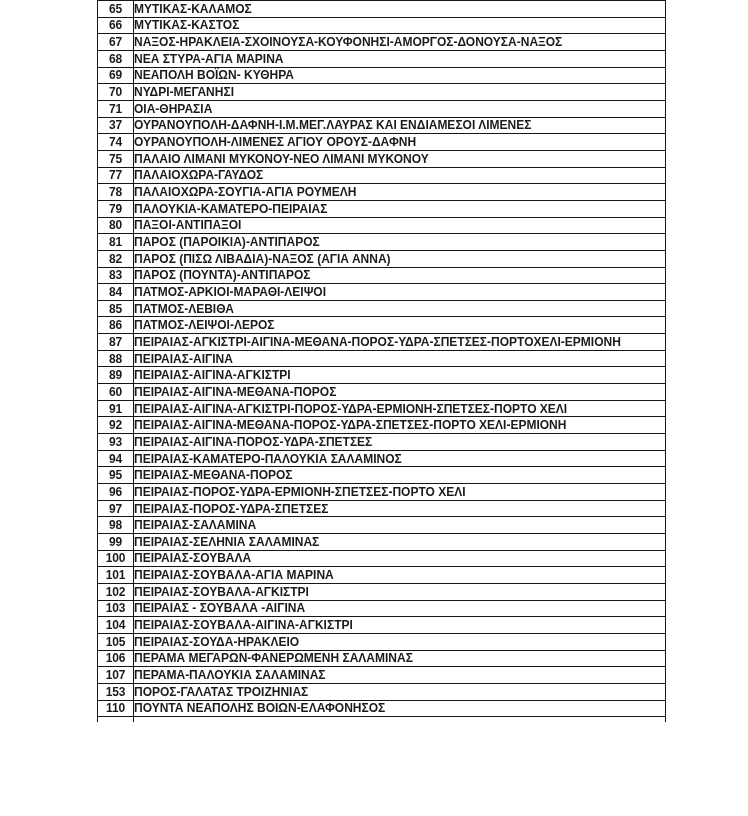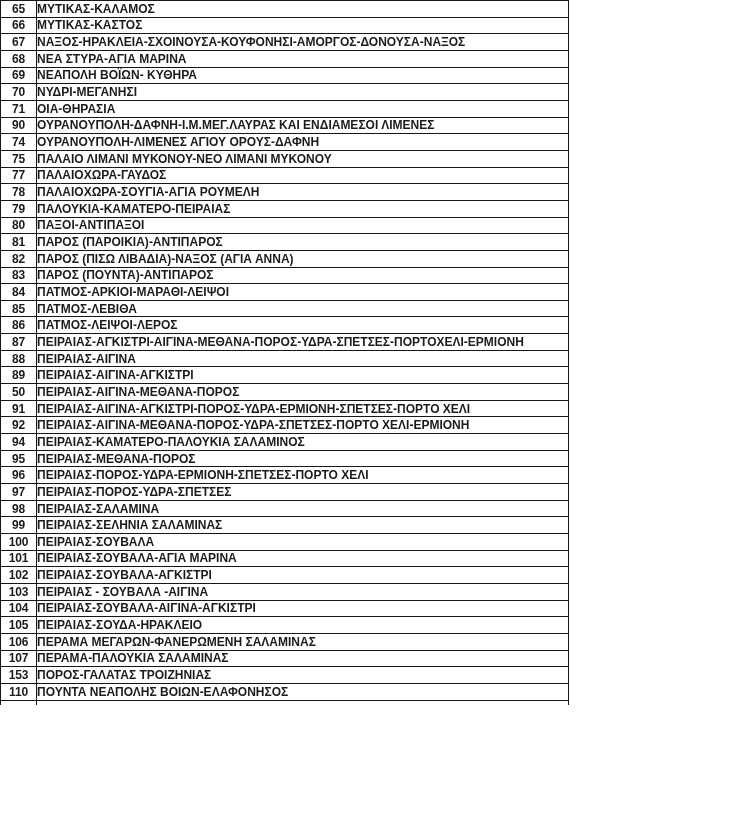--- a/index.html
+++ b/index.html
@@ -11,20 +11,21 @@
   .page {
     position: relative;
     width: 748px;
     height: 816px;
     background: #ffffff;
     overflow: hidden;
   }
   table.routes {
     border-collapse: collapse;
     table-layout: fixed;
+    margin-left: 97px;
     width: 568px;
   }
   table.routes col.c-num { width: 36px; }
   table.routes col.c-route { width: 532px; }
   table.routes td {
     border: 1px solid #161616;
     height: 16.67px;
     padding: 0;
     font-size: 12px;
     color: #1b1b1b;
@@ -87,21 +88,21 @@
     <td class="route"><span class="origin">ΝΥΔΡΙ</span><span class="rest">-ΜΕΓΑΝΗΣΙ</span></td>
   </tr>
 
   <tr>
     <td class="num">71</td>
     <td class="route"><span class="origin">ΟΙΑ</span><span class="rest">-ΘΗΡΑΣΙΑ</span></td>
   </tr>
 
 
   <tr>
-    <td class="num">90</td>
+    <td class="num">37</td>
     <td class="route"><span class="origin">ΟΥΡΑΝΟΥΠΟΛΗ</span><span class="rest">-ΔΑΦΝΗ-Ι.Μ.ΜΕΓ.ΛΑΥΡΑΣ ΚΑΙ ΕΝΔΙΑΜΕΣΟΙ ΛΙΜΕΝΕΣ</span></td>
   </tr>
 
   <tr>
     <td class="num">74</td>
     <td class="route"><span class="origin">ΟΥΡΑΝΟΥΠΟΛΗ</span><span class="rest">-ΛΙΜΕΝΕΣ ΑΓΙΟΥ ΟΡΟΥΣ-ΔΑΦΝΗ</span></td>
   </tr>
 
   <tr>
     <td class="num">75</td>
@@ -168,34 +169,38 @@
     <td class="num">88</td>
     <td class="route"><span class="origin">ΠΕΙΡΑΙΑΣ</span><span class="rest">-ΑΙΓΙΝΑ</span></td>
   </tr>
 
   <tr>
     <td class="num">89</td>
     <td class="route"><span class="origin">ΠΕΙΡΑΙΑΣ</span><span class="rest">-ΑΙΓΙΝΑ-ΑΓΚΙΣΤΡΙ</span></td>
   </tr>
 
   <tr>
-    <td class="num">50</td>
+    <td class="num">60</td>
     <td class="route"><span class="origin">ΠΕΙΡΑΙΑΣ</span><span class="rest">-ΑΙΓΙΝΑ-ΜΕΘΑΝΑ-ΠΟΡΟΣ</span></td>
   </tr>
 
   <tr>
     <td class="num">91</td>
     <td class="route"><span class="origin">ΠΕΙΡΑΙΑΣ</span><span class="rest">-ΑΙΓΙΝΑ-ΑΓΚΙΣΤΡΙ-ΠΟΡΟΣ-ΥΔΡΑ-ΕΡΜΙΟΝΗ-ΣΠΕΤΣΕΣ-ΠΟΡΤΟ ΧΕΛΙ</span></td>
   </tr>
 
   <tr>
     <td class="num">92</td>
     <td class="route"><span class="origin">ΠΕΙΡΑΙΑΣ</span><span class="rest">-ΑΙΓΙΝΑ-ΜΕΘΑΝΑ-ΠΟΡΟΣ-ΥΔΡΑ-ΣΠΕΤΣΕΣ-ΠΟΡΤΟ ΧΕΛΙ-ΕΡΜΙΟΝΗ</span></td>
   </tr>
 
+  <tr>
+    <td class="num">93</td>
+    <td class="route"><span class="origin">ΠΕΙΡΑΙΑΣ</span><span class="rest">-ΑΙΓΙΝΑ-ΠΟΡΟΣ-ΥΔΡΑ-ΣΠΕΤΣΕΣ</span></td>
+  </tr>
 
   <tr>
     <td class="num">94</td>
     <td class="route"><span class="origin">ΠΕΙΡΑΙΑΣ</span><span class="rest">-ΚΑΜΑΤΕΡΟ-ΠΑΛΟΥΚΙΑ ΣΑΛΑΜΙΝΟΣ</span></td>
   </tr>
 
   <tr>
     <td class="num">95</td>
     <td class="route"><span class="origin">ΠΕΙΡΑΙΑΣ</span><span class="rest">-ΜΕΘΑΝΑ-ΠΟΡΟΣ</span></td>
   </tr>

